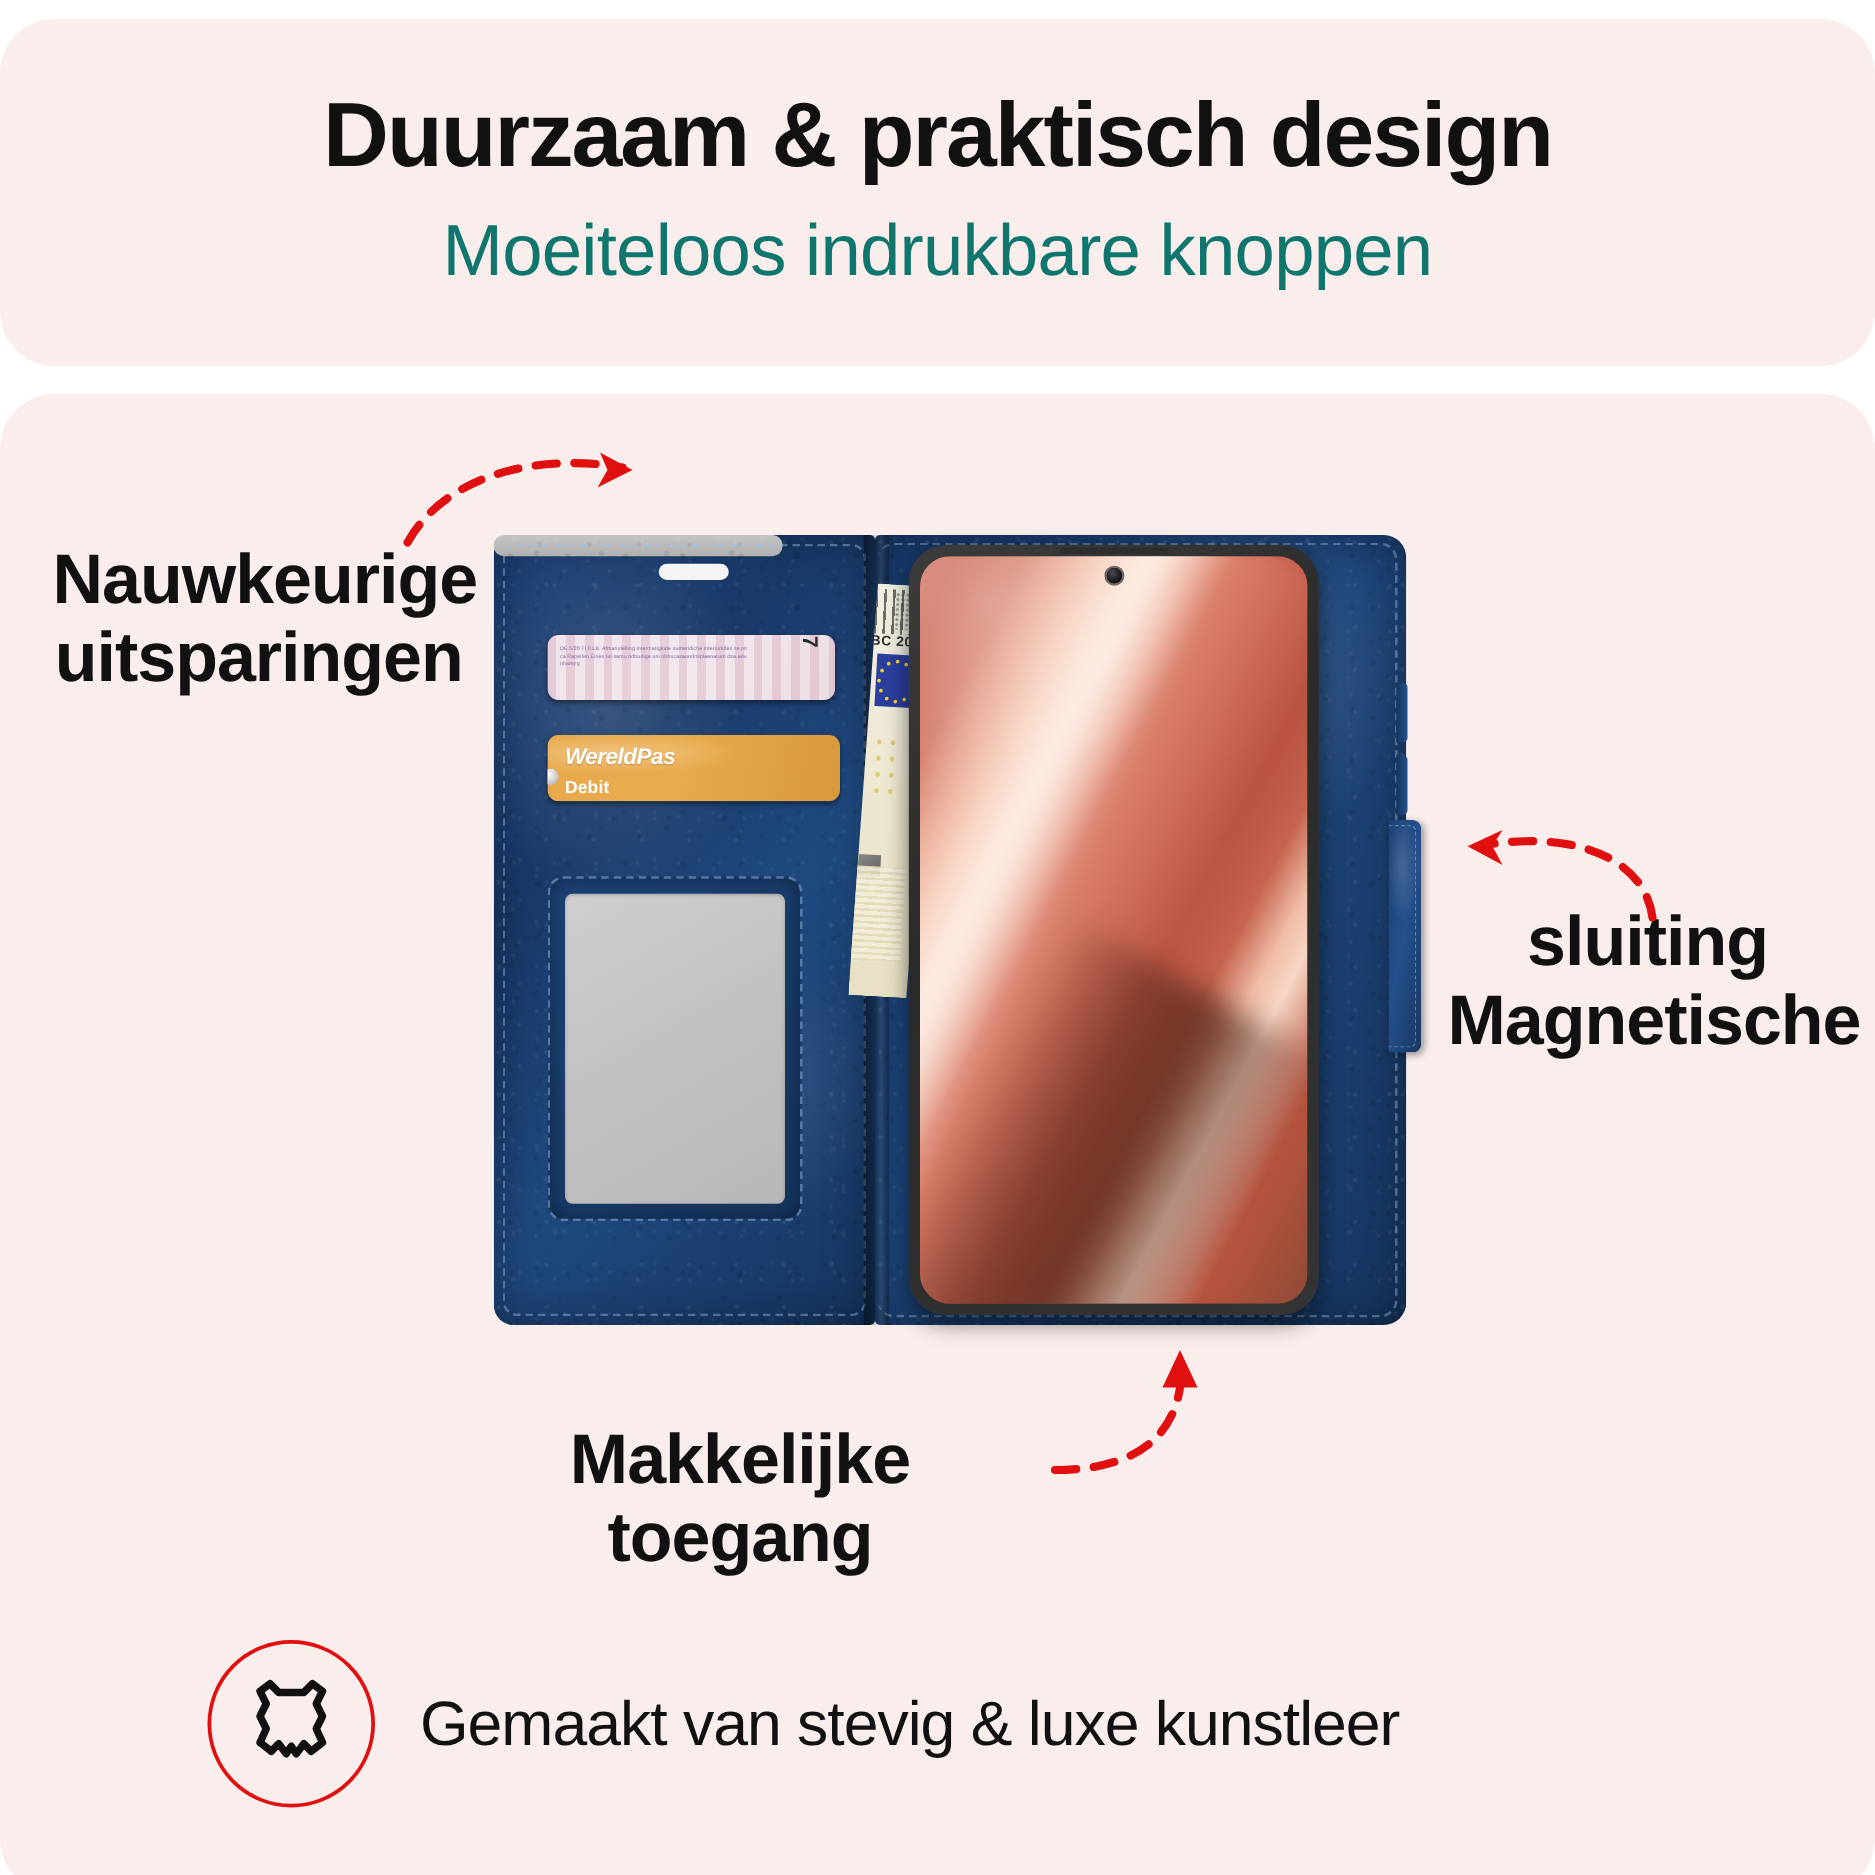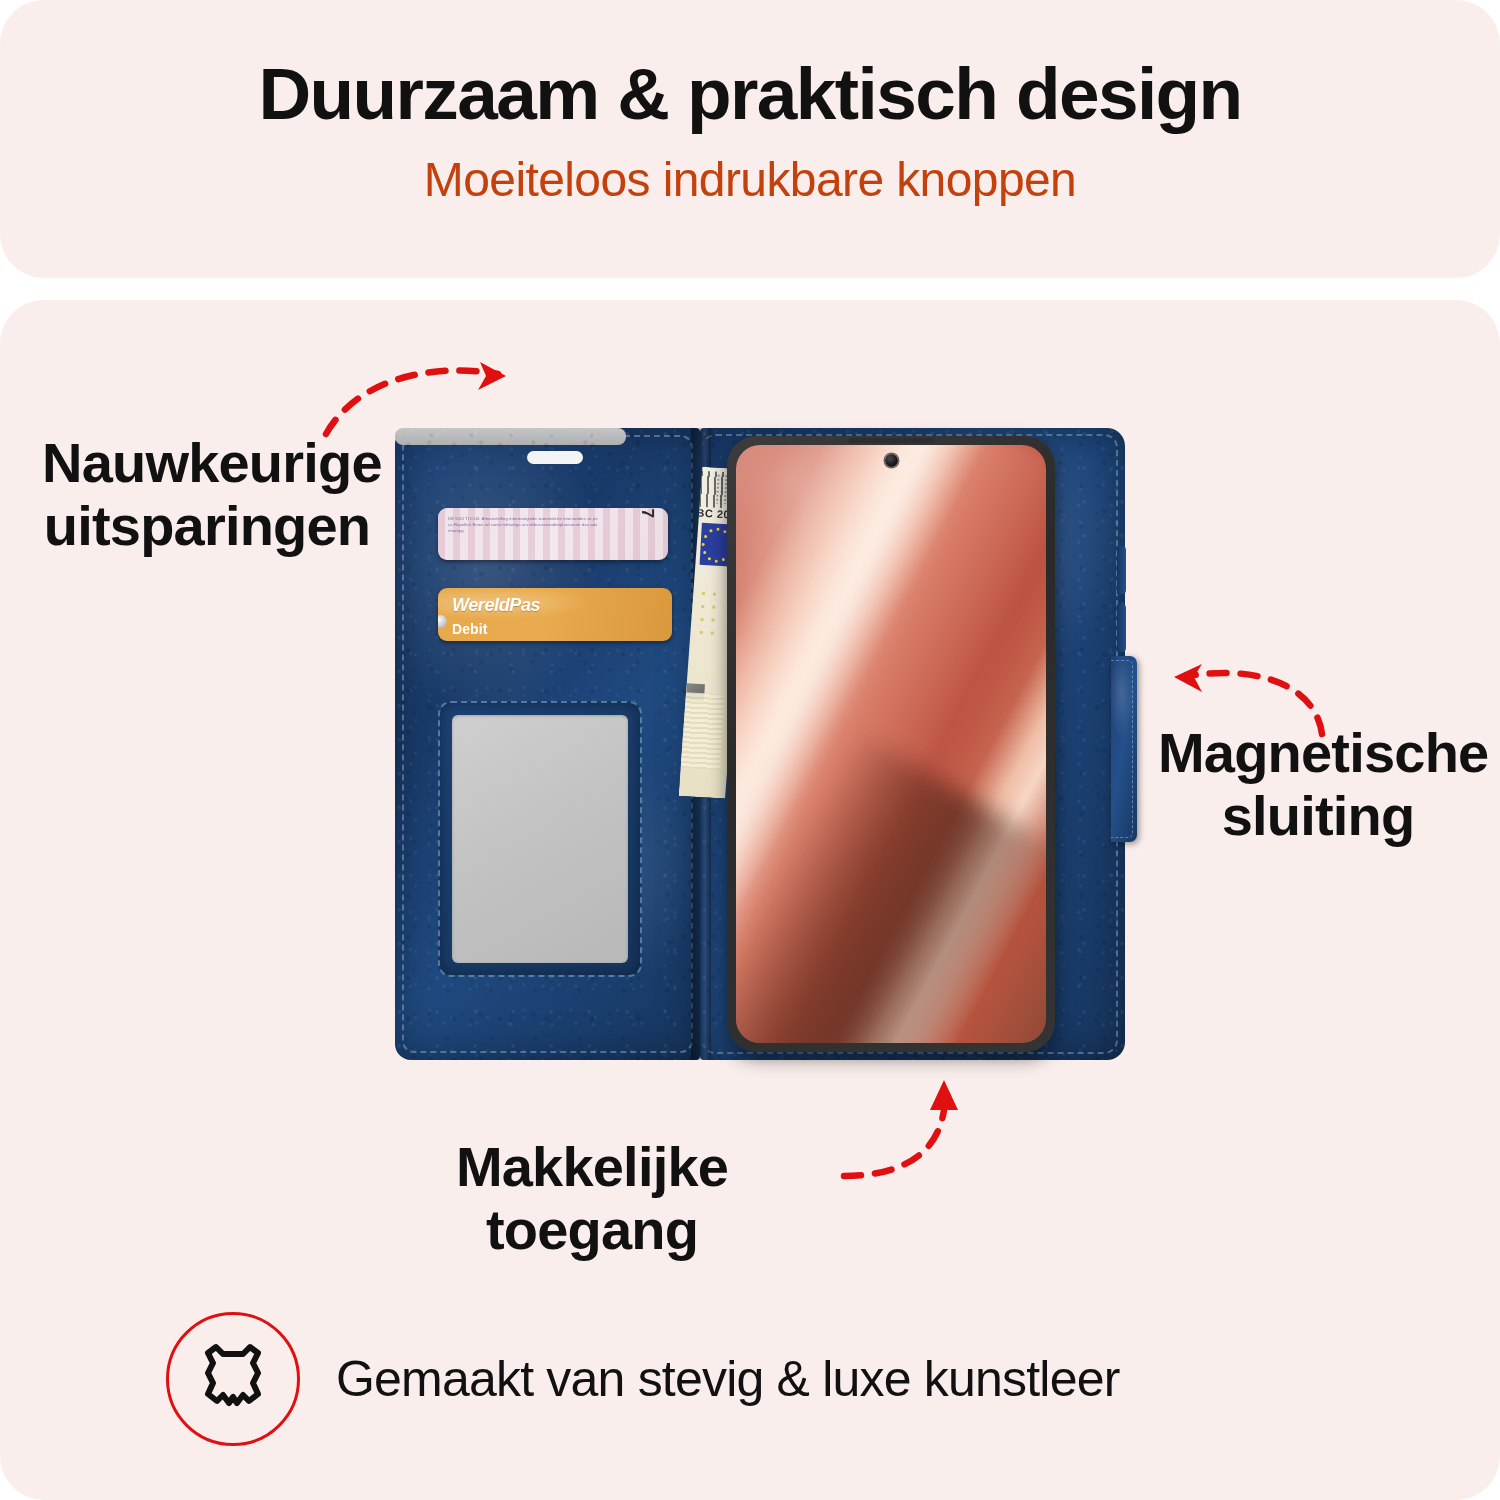--- a/index.html
+++ b/index.html
@@ -13,20 +13,21 @@
     position: relative;
     font-family: "Liberation Sans", sans-serif;
     overflow: hidden;
   }
 
   
   .card {
     position: absolute;
     background: #faeeec;
     border-radius: 44px;
+    margin-top: 15px;
   }
   #header-card {
     left: 0; top: 0; width: 1500px; height: 278px;
   }
   #main-card {
     left: 0; top: 300px; width: 1500px; height: 1200px;
   }
 
   
   #page-title {
@@ -36,24 +37,24 @@
     font-size: 73px;
     font-weight: 800;
     letter-spacing: -1.6px;
     color: #111111;
     line-height: 1.05;
   }
   #page-subtitle {
     position: absolute;
     left: 0; right: 0; top: 152px;
     text-align: center;
-    font-size: 48px;
+    font-size: 58px;
     font-weight: 400;
     letter-spacing: -0.6px;
-    color: #c2410c;
+    color: #0f766e;
   }
 
   
   .callout {
     position: absolute;
     font-weight: 800;
     color: #111111;
     font-size: 56px;
     line-height: 1.12;
     letter-spacing: -0.8px;
@@ -443,22 +444,22 @@
 <div class="callout" id="callout-cutouts">
   <div>Nauwkeurige</div>
   <div>uitsparingen</div>
 </div>
 <svg class="arrow-svg" id="arrow-cutouts-svg" viewBox="0 0 220 80">
   <path d="M6,74 C36,20 110,2 178,14" stroke="#e01010" stroke-width="6.5" fill="none" stroke-linecap="round" stroke-dasharray="17 14"></path>
   <path d="M160,2 L186,16 L158,30 L166,16 Z" fill="#e01010"></path>
 </svg>
 
 <div class="callout" id="callout-magnetic">
+  <div>sluiting</div>
   <div>Magnetische</div>
-  <div>sluiting</div>
 </div>
 <svg class="arrow-svg" id="arrow-magnetic-svg" viewBox="0 0 180 80">
   <path d="M172,72 C166,26 112,2 38,14" stroke="#e01010" stroke-width="6.5" fill="none" stroke-linecap="round" stroke-dasharray="17 14"></path>
   <path d="M52,2 L24,15 L52,30 L44,15 Z" fill="#e01010"></path>
 </svg>
 
 <div class="callout" id="callout-charger">
   <div>Makkelijke toegang</div>
 </div>
 <svg class="arrow-svg" id="arrow-charger-svg" viewBox="0 0 140 110">

